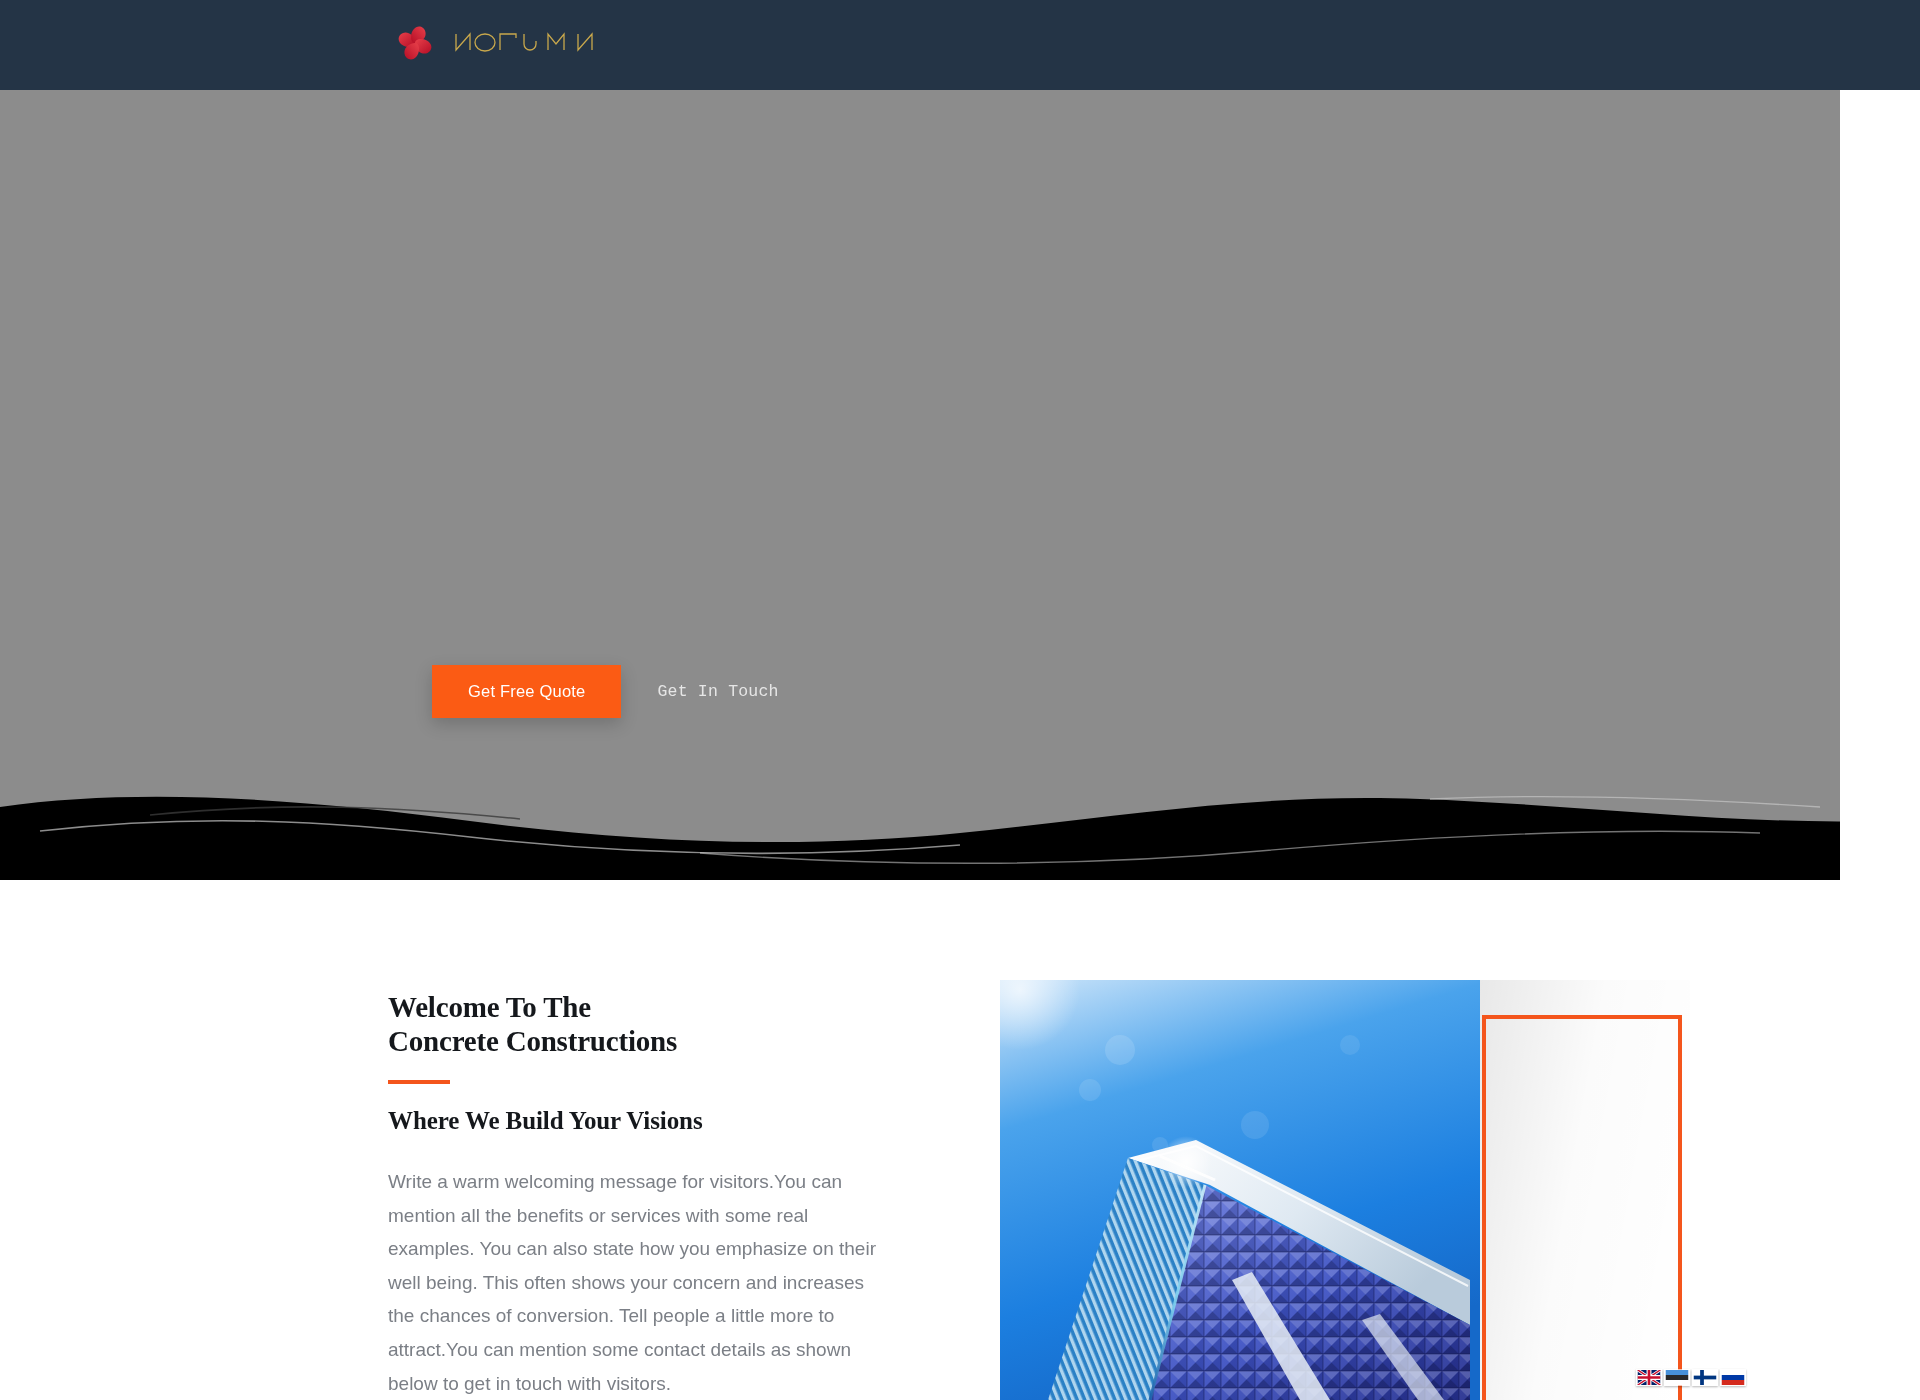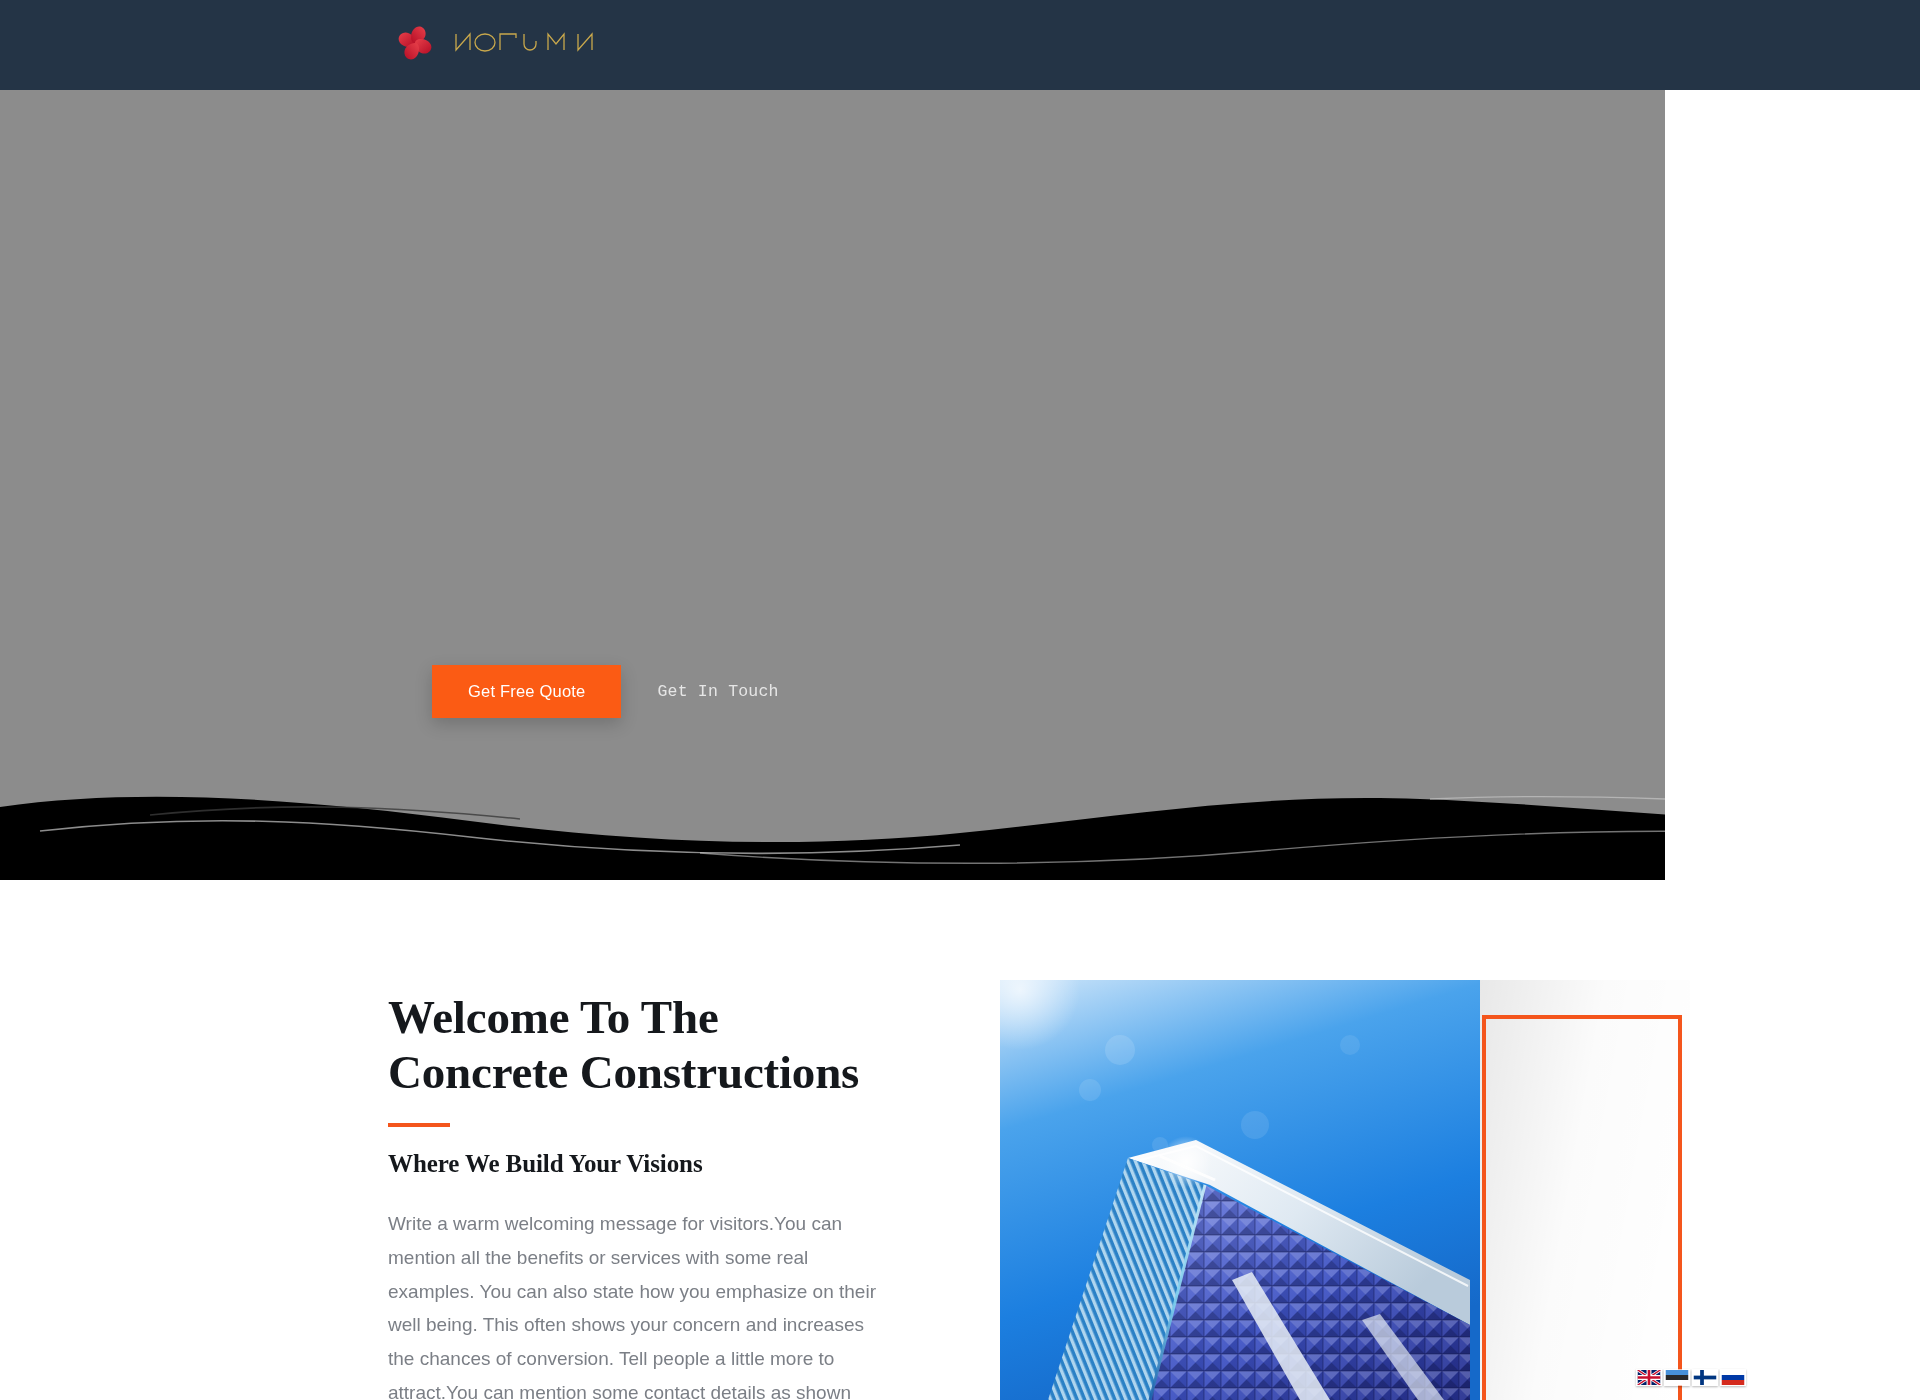--- a/index.html
+++ b/index.html
@@ -70,21 +70,21 @@
     color: #e9ecef;
     text-decoration: none;
     letter-spacing: 0.1px;
     white-space: nowrap;
   }
   .nav-link.is-active { color: #f4551c; }
 
   
   .hero {
     position: relative;
-    width: 1665px;
+    width: 1840px;
     height: 790px;
     background: #8c8c8c;
     overflow: hidden;
   }
 
   .hero-inner {
     position: absolute;
     left: 432px;
     top: 0;
     width: 1100px;
@@ -145,21 +145,21 @@
   .welcome-text {
     position: absolute;
     left: 388px;
     top: 110px;
     width: 490px;
   }
 
   .welcome-title {
     font-family: "Liberation Serif", serif;
     font-weight: 700;
-    font-size: 47px;
+    font-size: 29px;
     line-height: 1.18;
     color: #15181c;
     letter-spacing: -0.2px;
   }
 
   .rule {
     width: 62px;
     height: 4px;
     background: #f4551c;
     margin: 22px 0 21px 0;

